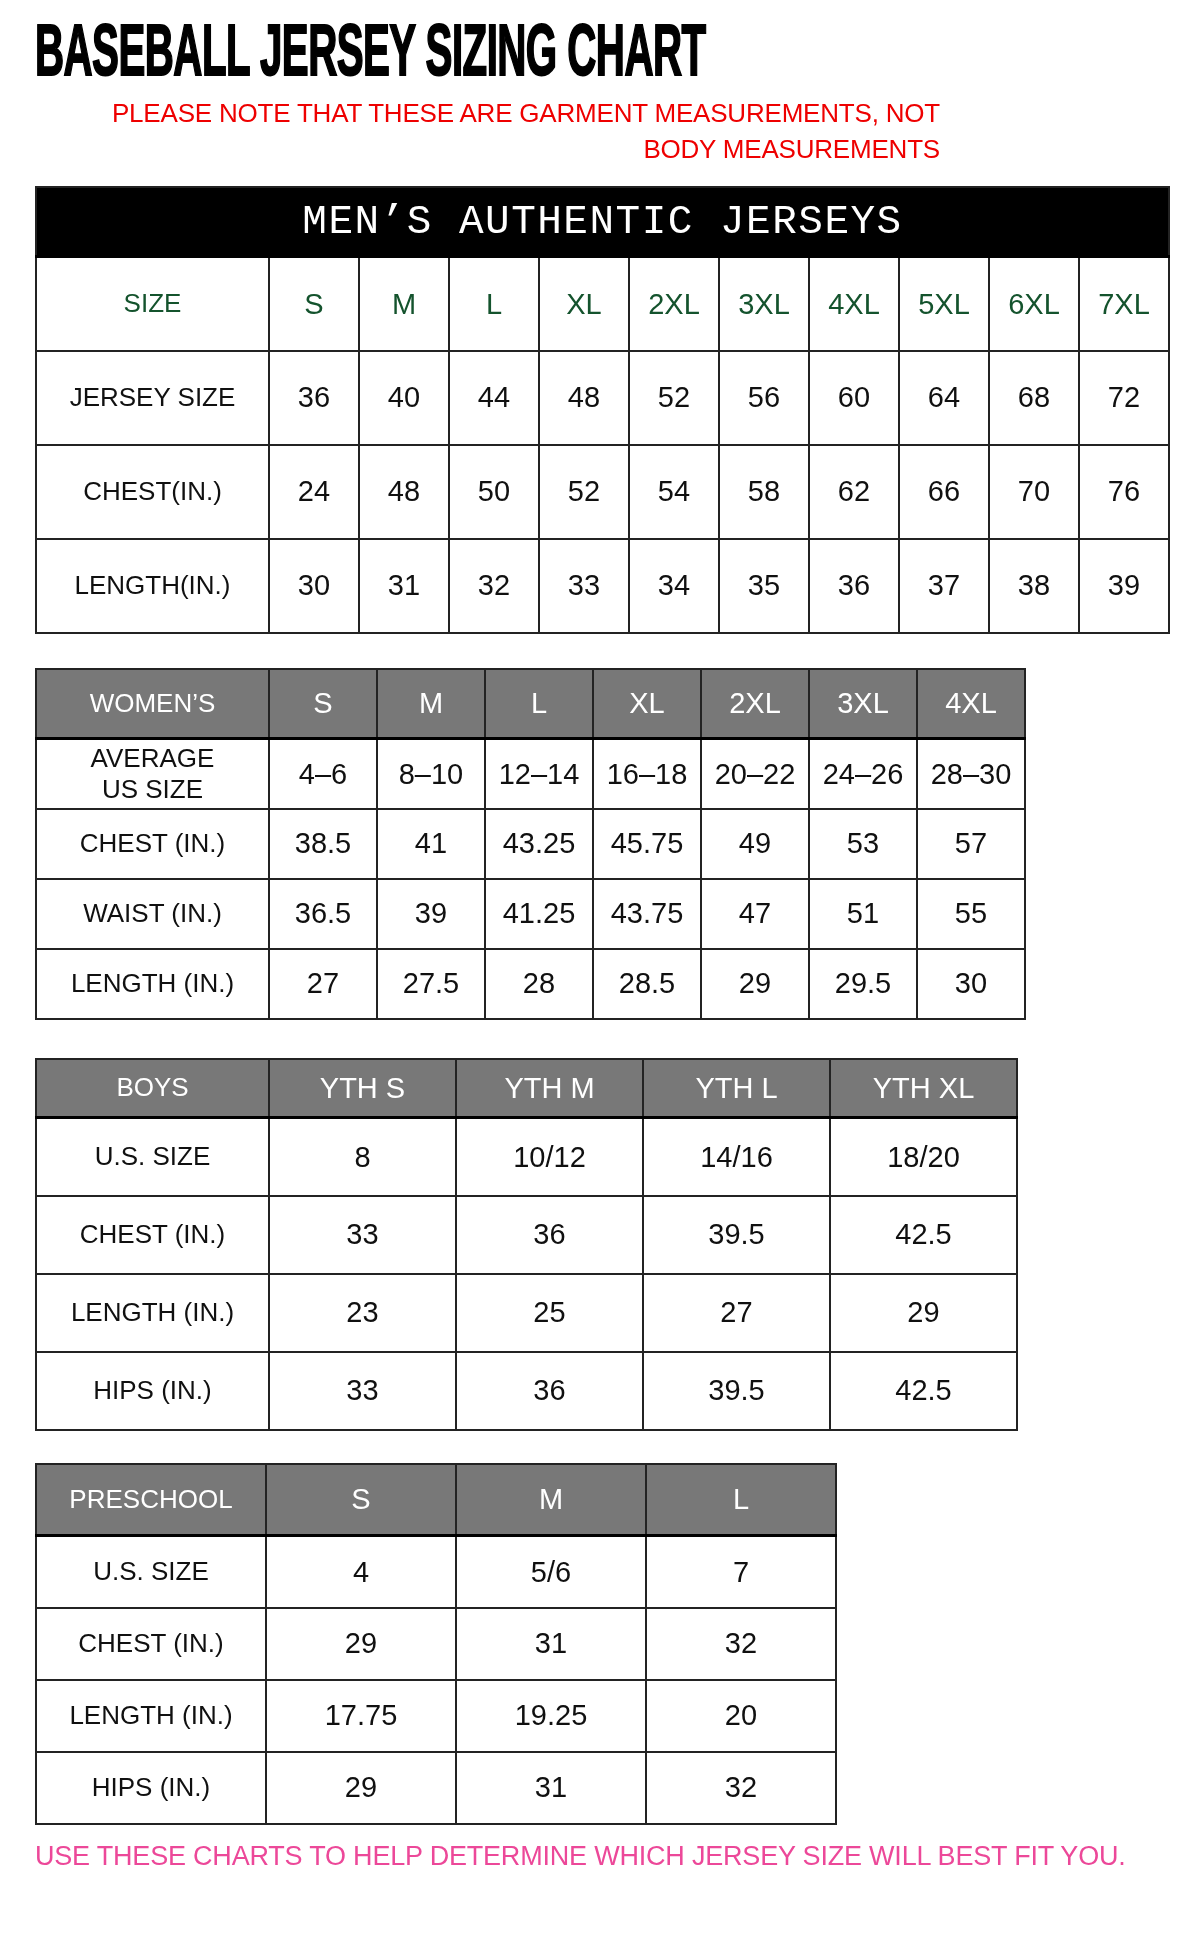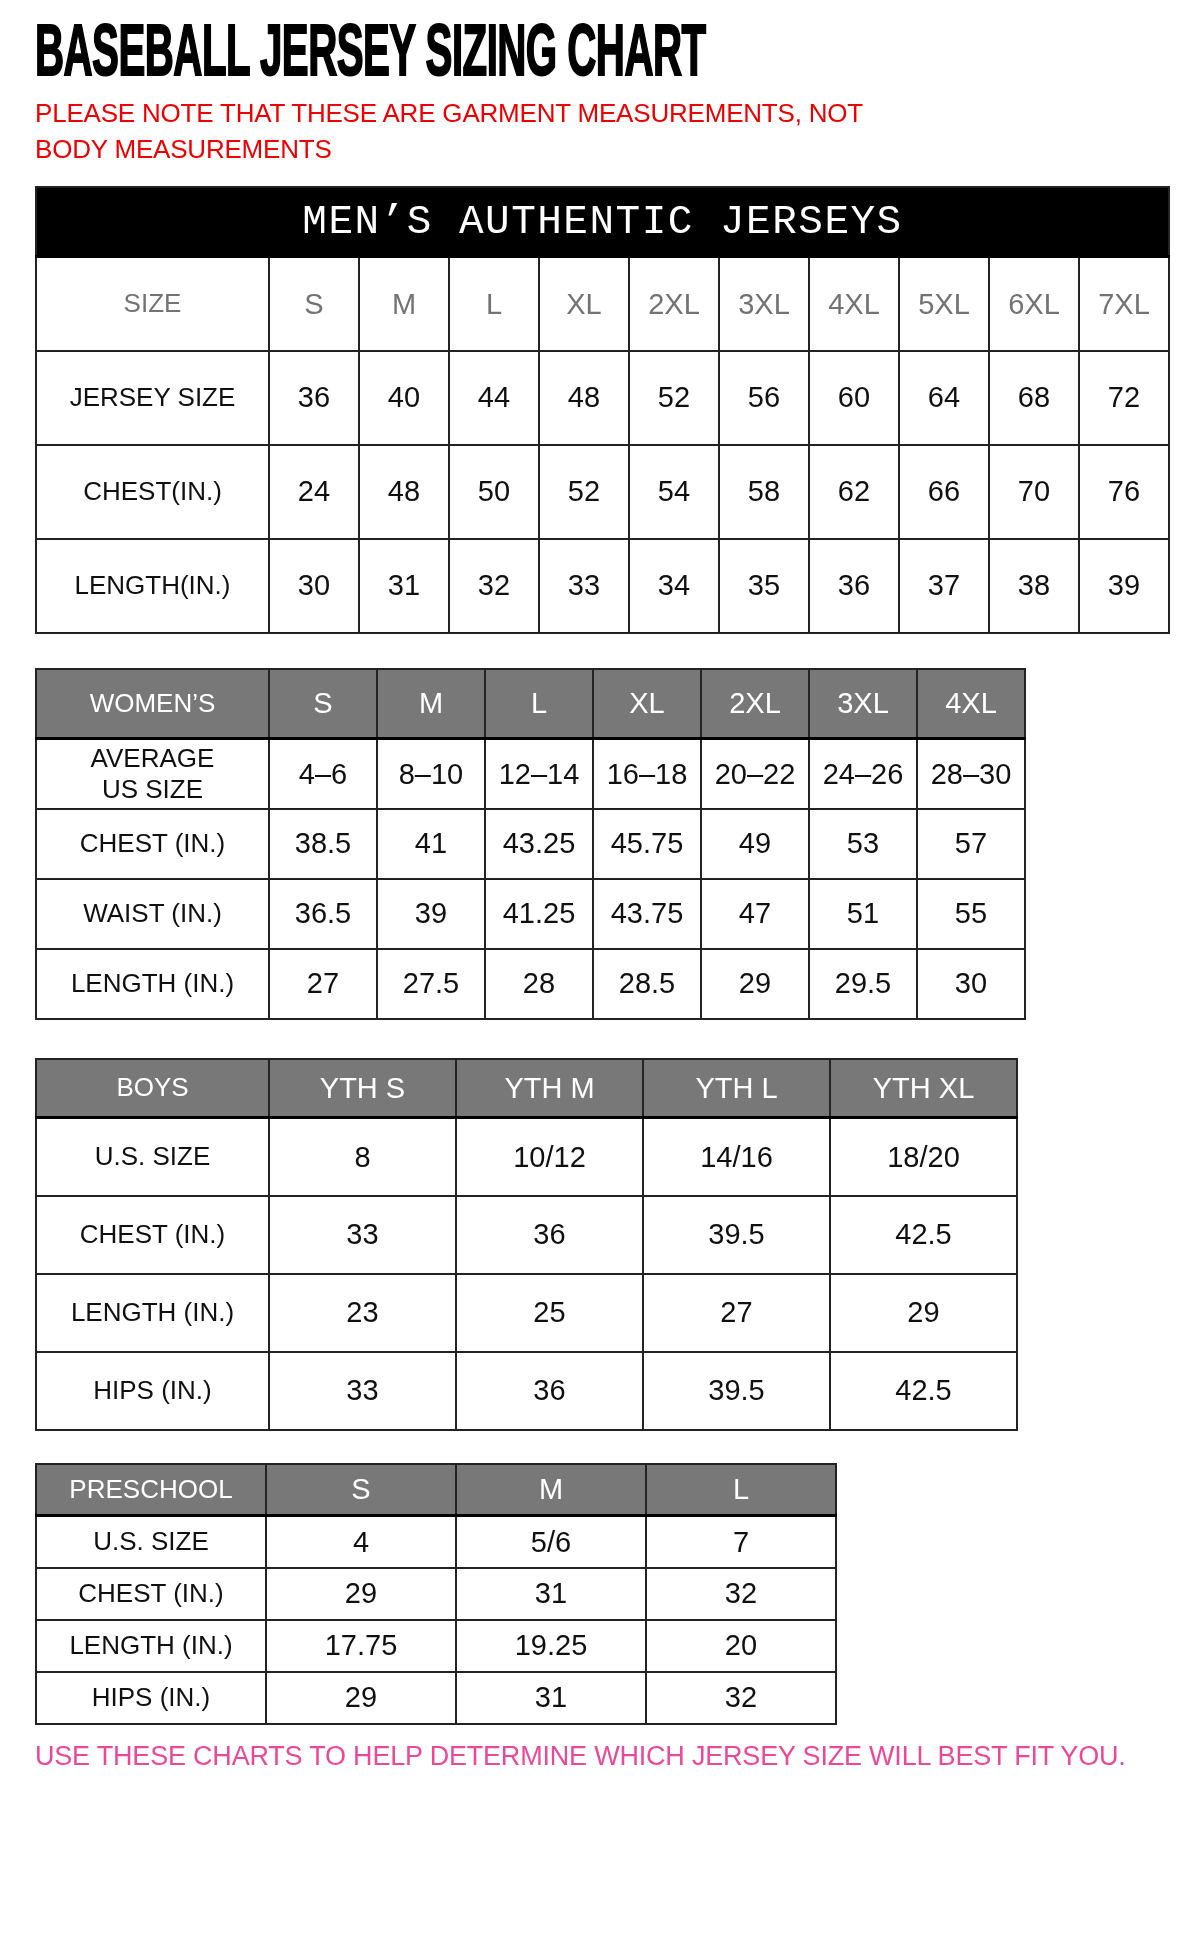--- a/index.html
+++ b/index.html
@@ -9,51 +9,51 @@
   h1.title {
     margin:4px 0 0 0;
     font-size:72px; line-height:1; font-weight:700; color:#000;
     letter-spacing:-1px; white-space:nowrap;
     transform:scaleX(0.56); transform-origin:0 50%;
     -webkit-text-stroke:2px #000;
   }
 
   .note {
     margin:10px 0 0 0; width:905px;
-    color:#ee0000; font-size:26px; line-height:1.38; letter-spacing:-0.2px;
+    color:#ee0000; font-size:26px; line-height:1.38; letter-spacing:-0.2px;text-align:right;
   }
 
   table.tbl { border-collapse:collapse; table-layout:fixed; }
   .tbl td {
     border:2px solid #232323; text-align:center; vertical-align:middle;
     font-size:29px; color:#101010; padding:0; overflow:hidden;
   }
   .tbl td.label { font-size:26px; padding:0 20px; line-height:1.2; }
   .tbl td.banner {
     background:#000000; color:#ffffff; font-size:41px; letter-spacing:1.5px;
     border-bottom:3px solid #000;
     font-family:Liberation Mono, monospace;
   }
   .tbl tr.head td { background:#787878; color:#ffffff; border-bottom:3px solid #000; }
-  .tbl tr.head.plain td { background:#ffffff; color:#737373; border-bottom:2px solid #232323; }
+  .tbl tr.head.plain td { background:#ffffff; color:#14532d; border-bottom:2px solid #232323; }
 
   .tbl-mens { margin-top:18px; }
   .tbl-mens tr { height:94px; }
   .tbl-mens tr.banner-row { height:70px; }
 
   .tbl-womens { margin-top:34px; }
   .tbl-womens tr { height:70px; }
   .tbl-womens tr:nth-child(2) td.label { padding:0 45px; }
 
   .tbl-boys { margin-top:38px; }
   .tbl-boys tr { height:78px; }
   .tbl-boys tr.head { height:59px; }
 
   .tbl-preschool { margin-top:32px; }
-  .tbl-preschool tr { height:52px; }
+  .tbl-preschool tr { height:72px; }
 
   .footer {
     margin:16px 0 0 0;
     color:#ec4899; font-size:27px; letter-spacing:-0.2px; white-space:nowrap;
   }
 </style>
 </head>
 <body>
 
 <div class="page">

